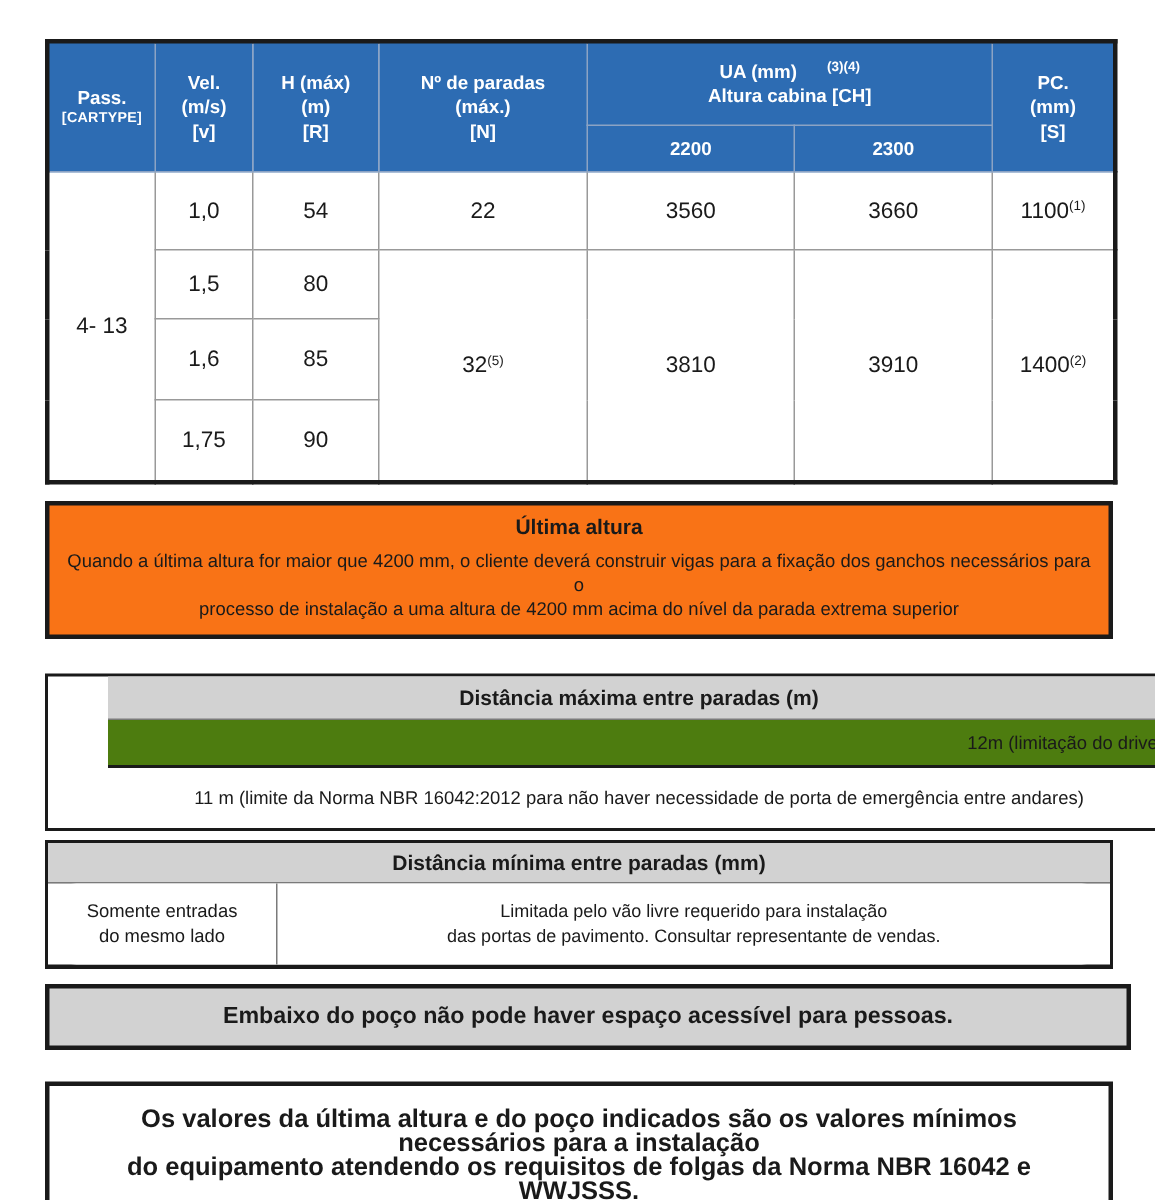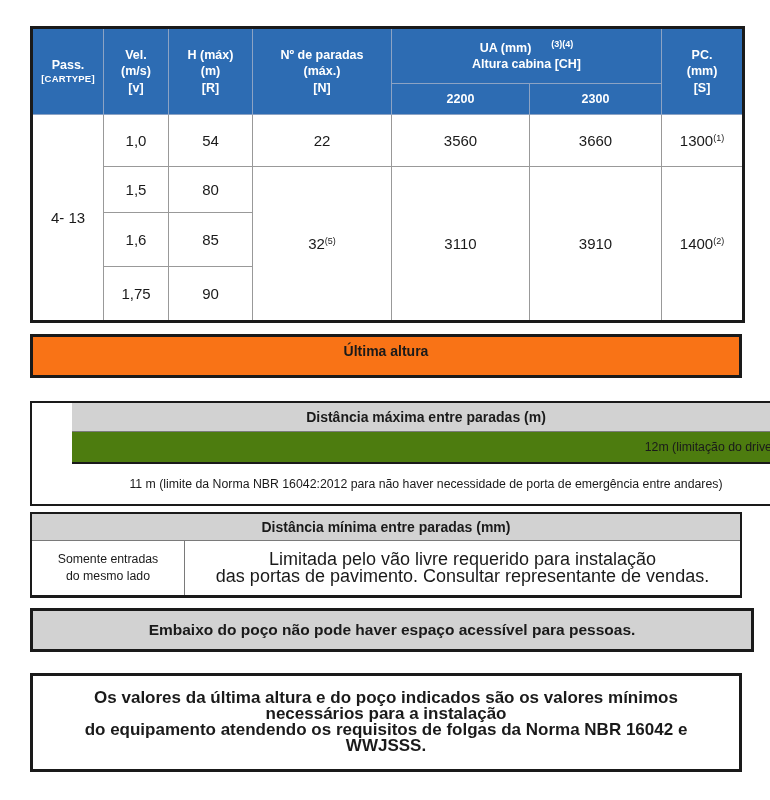--- a/index.html
+++ b/index.html
@@ -92,21 +92,21 @@
   .box-distmin .split { display: flex; background: #ffffff; border-radius: 19px; }
   .box-distmin .cell-left {
     width: 152px; border-right: 1px solid #7a7a7a;
     display: flex; align-items: center; justify-content: center;
     font-size: 12.3px; line-height: 17px; text-align: center;
     padding: 10px 0;
   }
   .box-distmin .cell-right {
     flex: 1;
     display: flex; align-items: center; justify-content: center;
-    font-size: 18px; line-height: 17px; text-align: center;
+    font-size: 12px; line-height: 17px; text-align: center;
     padding: 10px 0;
   }
 
   .box-pit {
     margin-top: 10px;
     border: 3px solid #1a1a1a;
     background: #d2d2d2;
     padding: 10px 10px;
     width: 698px;
     text-align: center;
@@ -166,43 +166,45 @@
       </tr>
     </thead>
     <tbody>
       <tr class="r1">
         <td rowspan="4">4- 13</td>
         <td>1,0</td>
         <td>54</td>
         <td>22</td>
         <td>3560</td>
         <td>3660</td>
-        <td><span>1300</span><sup>(1)</sup></td>
+        <td><span>1100</span><sup>(1)</sup></td>
       </tr>
       <tr class="r2">
         <td>1,5</td>
         <td>80</td>
         <td rowspan="3"><span>32</span><sup>(5)</sup></td>
-        <td rowspan="3">3110</td>
+        <td rowspan="3">3810</td>
         <td rowspan="3">3910</td>
         <td rowspan="3"><span>1400</span><sup>(2)</sup></td>
       </tr>
       <tr class="r3">
         <td>1,6</td>
         <td>85</td>
       </tr>
       <tr class="r4">
         <td>1,75</td>
         <td>90</td>
       </tr>
     </tbody>
   </table>
 
   <div class="box box-ultima">
     <div class="sec-title">Última altura</div>
+    <div class="sec-body pre">Quando a última altura for maior que 4200 mm, o cliente deverá construir vigas para a fixação dos ganchos necessários para o
+processo de instalação a uma altura de 4200 mm acima do nível da parada extrema superior</div>
   </div>
 
   <div class="box box-distmax">
     <div class="hdr sec-title">Distância máxima entre paradas (m)</div>
     <div class="mid pre">12m  (limitação do drive)</div>
     <div class="last">11 m (limite da Norma NBR 16042:2012 para não haver necessidade de porta de emergência entre andares)</div>
   </div>
 
   <div class="box box-distmin">
     <div class="hdr sec-title">Distância mínima entre paradas (mm)</div>

